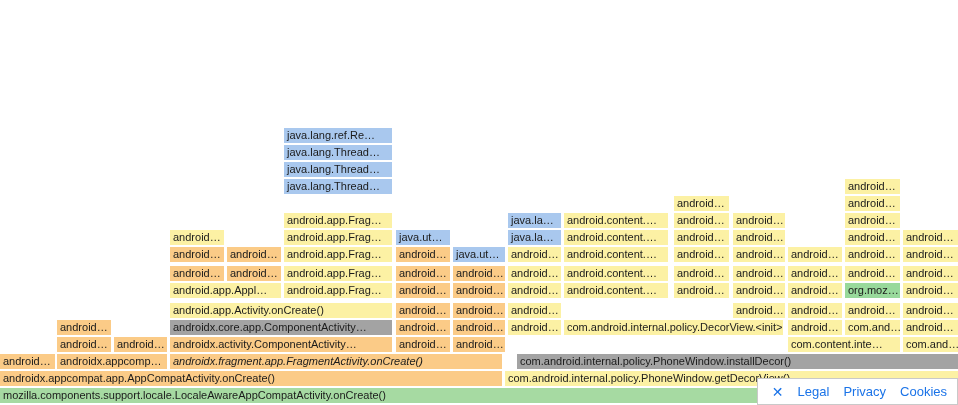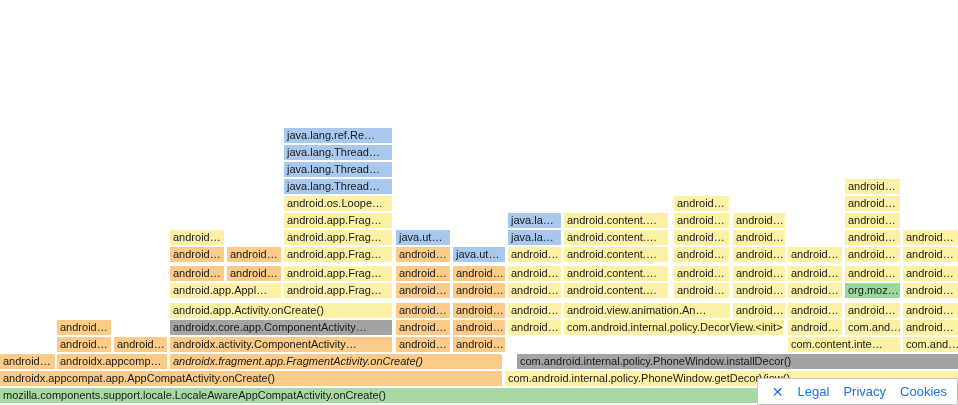--- a/index.html
+++ b/index.html
@@ -25,21 +25,20 @@
 <body>
 
 <div class="stage">
 
   <div class="flame">
       <div class="frame" title="java.lang.ref.Re…" style="left: 284px; top: 128px; width: 108px; height: 15px; background: rgb(169, 200, 238);">java.lang.ref.Re…</div>
       <div class="frame" title="java.lang.Thread…" style="left: 284px; top: 145px; width: 108px; height: 15px; background: rgb(169, 200, 238);">java.lang.Thread…</div>
       <div class="frame" title="java.lang.Thread…" style="left: 284px; top: 162px; width: 108px; height: 15px; background: rgb(169, 200, 238);">java.lang.Thread…</div>
       <div class="frame" title="java.lang.Thread…" style="left: 284px; top: 179px; width: 108px; height: 15px; background: rgb(169, 200, 238);">java.lang.Thread…</div>
       <div class="frame" title="android…" style="left: 845px; top: 179px; width: 55px; height: 15px; background: rgb(252, 241, 164);">android…</div>
-      <div class="frame" title="android.os.Loope…" style="left: 284px; top: 196px; width: 108px; height: 15px; background: rgb(252, 241, 164);">android.os.Loope…</div>
       <div class="frame" title="android…" style="left: 674px; top: 196px; width: 55px; height: 15px; background: rgb(252, 241, 164);">android…</div>
       <div class="frame" title="android…" style="left: 845px; top: 196px; width: 55px; height: 15px; background: rgb(252, 241, 164);">android…</div>
       <div class="frame" title="android.app.Frag…" style="left: 284px; top: 213px; width: 108px; height: 15px; background: rgb(252, 241, 164);">android.app.Frag…</div>
       <div class="frame" title="java.la…" style="left: 508px; top: 213px; width: 53px; height: 15px; background: rgb(169, 200, 238);">java.la…</div>
       <div class="frame" title="android.content.…" style="left: 564px; top: 213px; width: 104px; height: 15px; background: rgb(252, 241, 164);">android.content.…</div>
       <div class="frame" title="android…" style="left: 674px; top: 213px; width: 55px; height: 15px; background: rgb(252, 241, 164);">android…</div>
       <div class="frame" title="android…" style="left: 733px; top: 213px; width: 52px; height: 15px; background: rgb(252, 241, 164);">android…</div>
       <div class="frame" title="android…" style="left: 845px; top: 213px; width: 55px; height: 15px; background: rgb(252, 241, 164);">android…</div>
       <div class="frame" title="android…" style="left: 170px; top: 230px; width: 54px; height: 15px; background: rgb(252, 241, 164);">android…</div>
       <div class="frame" title="android.app.Frag…" style="left: 284px; top: 230px; width: 108px; height: 15px; background: rgb(252, 241, 164);">android.app.Frag…</div>
@@ -82,21 +81,20 @@
       <div class="frame" title="android.content.…" style="left: 564px; top: 283px; width: 104px; height: 15px; background: rgb(252, 241, 164);">android.content.…</div>
       <div class="frame" title="android…" style="left: 674px; top: 283px; width: 55px; height: 15px; background: rgb(252, 241, 164);">android…</div>
       <div class="frame" title="android…" style="left: 733px; top: 283px; width: 52px; height: 15px; background: rgb(252, 241, 164);">android…</div>
       <div class="frame" title="android…" style="left: 788px; top: 283px; width: 54px; height: 15px; background: rgb(252, 241, 164);">android…</div>
       <div class="frame" title="org.moz…" style="left: 845px; top: 283px; width: 55px; height: 15px; background: rgb(152, 217, 155);">org.moz…</div>
       <div class="frame" title="android…" style="left: 903px; top: 283px; width: 55px; height: 15px; background: rgb(252, 241, 164);">android…</div>
       <div class="frame" title="android.app.Activity.onCreate()" style="left: 170px; top: 303px; width: 222px; height: 15px; background: rgb(252, 241, 164);">android.app.Activity.onCreate()</div>
       <div class="frame" title="android…" style="left: 396px; top: 303px; width: 54px; height: 15px; background: rgb(251, 203, 135);">android…</div>
       <div class="frame" title="android…" style="left: 453px; top: 303px; width: 52px; height: 15px; background: rgb(251, 203, 135);">android…</div>
       <div class="frame" title="android…" style="left: 508px; top: 303px; width: 53px; height: 15px; background: rgb(252, 241, 164);">android…</div>
-      <div class="frame" title="android.view.animation.An…" style="left: 564px; top: 303px; width: 166px; height: 15px; background: rgb(252, 241, 164);">android.view.animation.An…</div>
       <div class="frame" title="android…" style="left: 733px; top: 303px; width: 52px; height: 15px; background: rgb(252, 241, 164);">android…</div>
       <div class="frame" title="android…" style="left: 788px; top: 303px; width: 54px; height: 15px; background: rgb(252, 241, 164);">android…</div>
       <div class="frame" title="android…" style="left: 845px; top: 303px; width: 55px; height: 15px; background: rgb(252, 241, 164);">android…</div>
       <div class="frame" title="android…" style="left: 903px; top: 303px; width: 55px; height: 15px; background: rgb(252, 241, 164);">android…</div>
       <div class="frame" title="android…" style="left: 57px; top: 320px; width: 54px; height: 15px; background: rgb(251, 203, 135);">android…</div>
       <div class="frame" title="androidx.core.app.ComponentActivity…" style="left: 170px; top: 320px; width: 222px; height: 15px; background: #a3a3a3;">androidx.core.app.ComponentActivity…</div>
       <div class="frame" title="android…" style="left: 396px; top: 320px; width: 54px; height: 15px; background: rgb(251, 203, 135);">android…</div>
       <div class="frame" title="android…" style="left: 453px; top: 320px; width: 52px; height: 15px; background: rgb(251, 203, 135);">android…</div>
       <div class="frame" title="android…" style="left: 508px; top: 320px; width: 53px; height: 15px; background: rgb(252, 241, 164);">android…</div>
       <div class="frame" title="com.android.internal.policy.DecorView.&lt;init&gt;()" style="left: 564px; top: 320px; width: 219px; height: 15px; background: rgb(252, 241, 164);">com.android.internal.policy.DecorView.&lt;init&gt;()</div>

